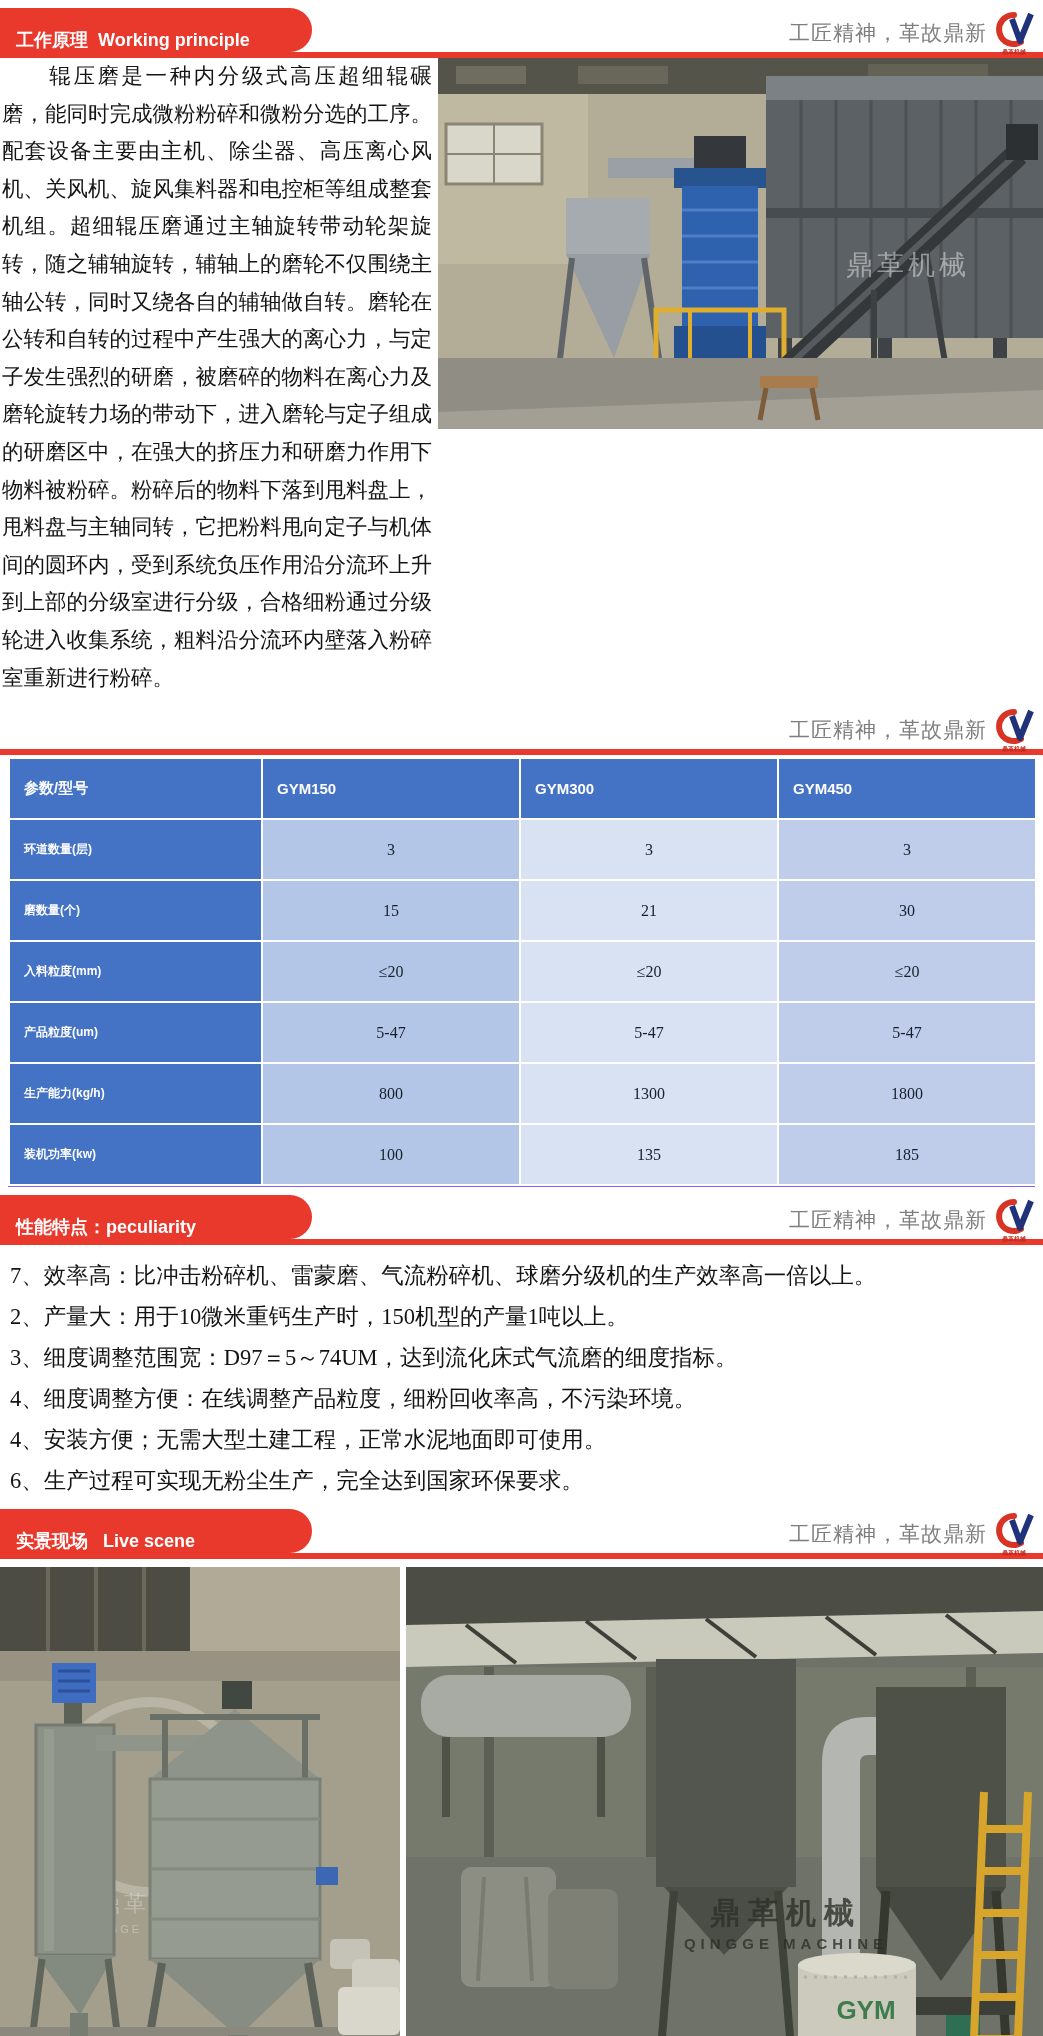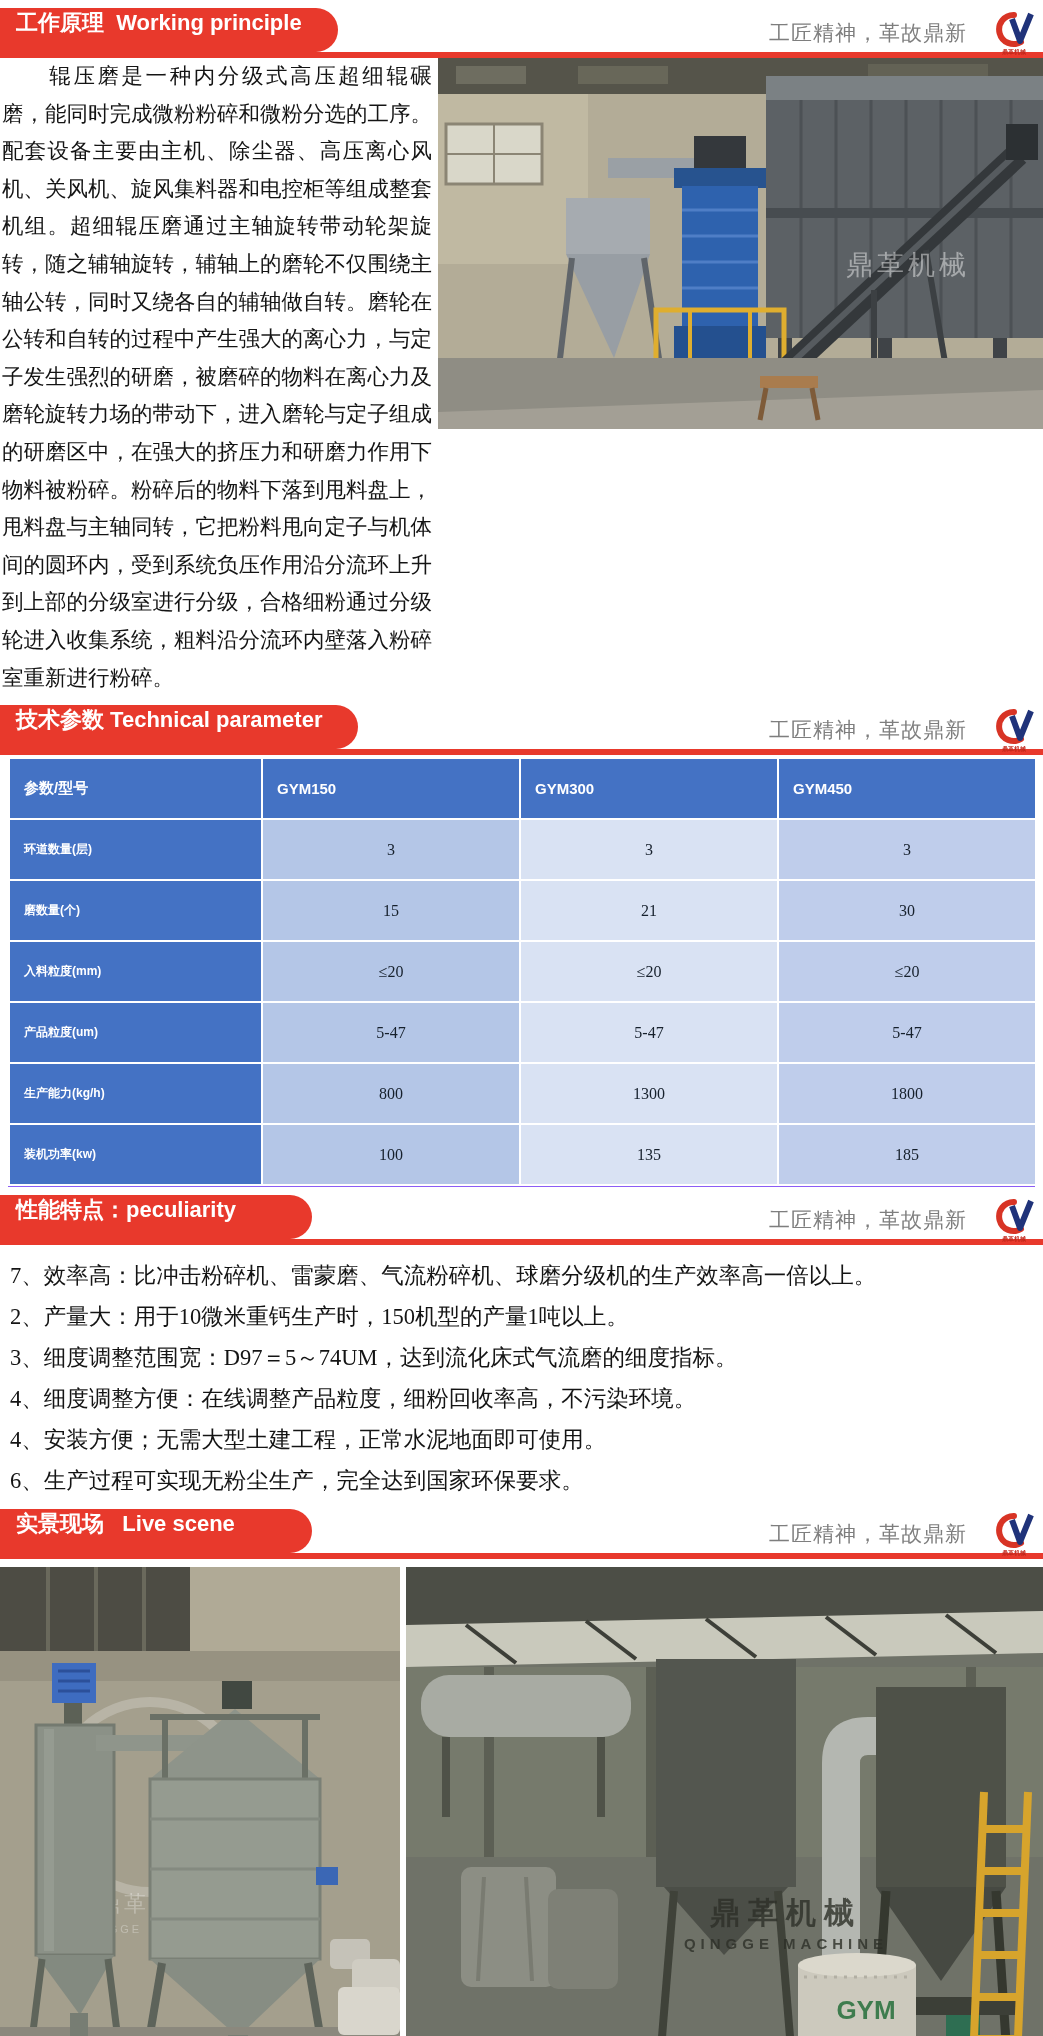--- a/index.html
+++ b/index.html
@@ -16,26 +16,26 @@
   body{
     width:1043px;height:2036px;overflow:hidden;
     font-family:"Liberation Sans","DejaVu Sans",sans-serif;
     position:relative;
   }
   
   .banner-row{position:relative;height:58px;}
   .banner{
     position:absolute;left:0;top:8px;height:44px;min-width:312px;
     background:var(--red);color:#fff;
-    display:flex;align-items:flex-start;
+    display:flex;align-items:flex-end;
     padding:0 36px 0 16px;border-radius:0 26px 26px 0;
-    font-weight:bold;font-size:22px;white-space:pre;z-index:2;
+    font-weight:bold;font-size:18px;white-space:pre;z-index:2;
   }
   .banner-bar{position:absolute;left:0;right:0;top:52px;height:6px;background:var(--red);}
-  .slogan{position:absolute;right:6px;top:10px;display:flex;align-items:center;gap:24px;}
+  .slogan{position:absolute;right:6px;top:10px;display:flex;align-items:center;gap:4px;}
   .slogan-text{color:var(--gray);font-size:21px;letter-spacing:1px;}
   .logo{width:46px;height:46px;display:block;}
   
   .wp-content{display:flex;}
   .wp-text{
     width:432px;flex:0 0 432px;
     font-family:"Liberation Serif","DejaVu Serif",serif;
     font-size:21.5px;line-height:37.6px;color:var(--ink);
     text-align:justify;text-indent:2.2em;padding-left:2px;
   }
@@ -150,23 +150,20 @@
     <g>
       <rect x="322" y="318" width="58" height="12" fill="#a97c4e"></rect>
       <line x1="328" y1="330" x2="322" y2="362" stroke="#7e5b39" stroke-width="5"></line>
       <line x1="374" y1="330" x2="380" y2="362" stroke="#7e5b39" stroke-width="5"></line>
     </g>
     <text x="470" y="216" font-size="27" fill="rgba(255,255,255,0.45)" text-anchor="middle" letter-spacing="4">鼎革机械</text>
   </svg>
 </div>
 
 <div class="banner-row">
-  <div class="banner">
-    <span>技术参数 Technical parameter</span>
-  </div>
   <div class="banner-bar"></div>
   <div class="slogan">
     <span class="slogan-text">工匠精神，革故鼎新</span>
     <svg class="logo" viewBox="0 0 46 46">
       <path d="M23,5 A14.5,14.5 0 1 0 30,32" fill="none" stroke="#d83425" stroke-width="6" stroke-linecap="round"></path>
       <path d="M21,9 L29,31 L40,4" fill="none" stroke="#20337a" stroke-width="6" stroke-linejoin="round"></path>
       <text x="23" y="44" font-size="6" fill="#c2271b" text-anchor="middle" font-weight="bold">鼎革机械</text>
     </svg>
   </div>
 </div>

